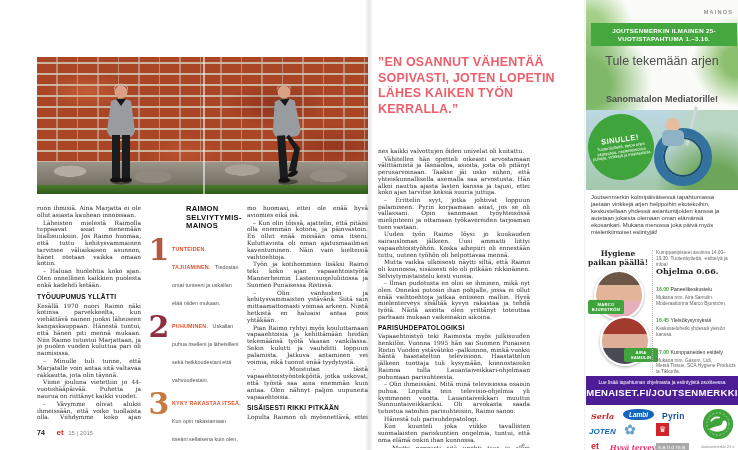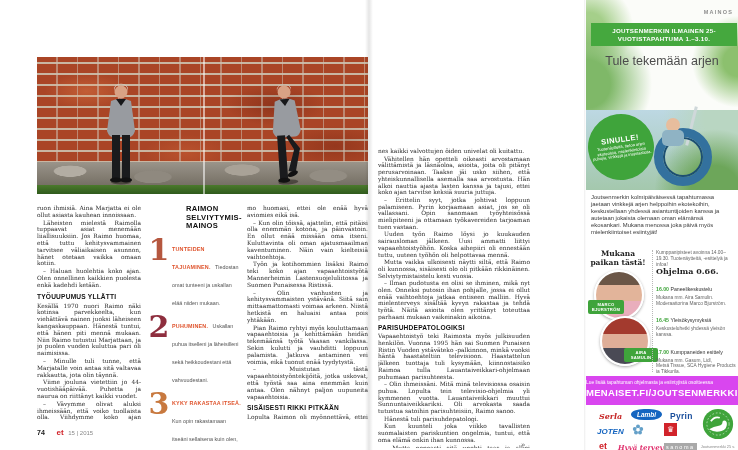--- a/index.html
+++ b/index.html
@@ -108,24 +108,24 @@
   .pl-marco{left:2px;top:300px;width:30px;}
   .pl-aira{left:38px;top:348px;width:28px;}
   .partners-note{position:absolute;left:70px;right:2px;top:250px;
      font:4.8px/5.8px "Liberation Sans",sans-serif;color:#666;}
   .prog-title{position:absolute;left:70px;top:266px;font:bold 8px "DejaVu Serif",serif;color:#222;}
   .prog{position:absolute;left:70px;right:1px;top:277px;height:96px;overflow:hidden;}
   .prog-item{margin-bottom:2.4px;}
   .prog-time{font:bold 5.2px "Liberation Sans",sans-serif;color:#3fa43b;}
   .prog-title2{font:5.2px "Liberation Sans",sans-serif;color:#333;}
   .prog-line{font:4.8px/5.5px "Liberation Sans",sans-serif;color:#666;}
-  .cta{position:absolute;left:0;right:0;top:376px;height:29px;background:#d946ef;color:#fff;}
+  .cta{position:absolute;left:0;right:0;top:376px;height:29px;background:#4c1d95;color:#fff;text-align:center;}
   .cta-l1{font:4.9px "Liberation Sans",sans-serif;margin-top:4px;}
   .cta-l2{font:bold 9.5px "Liberation Sans",sans-serif;letter-spacing:.3px;margin-top:2px;}
-  .logos{position:absolute;left:8px;right:0;top:405px;height:45px;background:#fff;}
+  .logos{position:absolute;left:0;right:0;top:405px;height:45px;background:#fff;}
   .lg{position:absolute;white-space:nowrap;}
   .lg-serla{left:5px;top:6px;font:bold italic 8px "DejaVu Serif",serif;color:#c62828;}
   .lg-lambi{left:37px;top:4px;background:#1565c0;color:#fff;border-radius:50%/60%;
             padding:2px 6px;font:bold italic 6.5px "Liberation Sans",sans-serif;}
   .lg-gasum{left:76px;top:6px;font:bold 8.5px "Liberation Sans",sans-serif;color:#1a4f9c;letter-spacing:.3px;}
   .lg-tena{left:3px;top:22px;font:bold italic 8px "Liberation Sans",sans-serif;color:#1565c0;}
   .lg-flower{left:38px;top:19px;}
   .lg-tikkurila{left:70px;top:18px;width:13px;height:13px;background:#d1232a;color:#fff;
             text-align:center;font:8px/13px "DejaVu Sans",sans-serif;}
   .lg-et{left:5px;top:36px;font:bold 9px "Liberation Sans",sans-serif;color:#d1232a;}
@@ -221,20 +221,21 @@
     </div>
 
   <div class="footer">
     <span class="pg">74</span>
     <span class="brand">et</span>
     <span>15 | 2015</span>
   </div>
 
   <div class="gutter"></div>
 
+  <div class="pullquote">”EN OSANNUT VÄHENTÄÄ SOPIVASTI, JOTEN LOPETIN LÄHES KAIKEN TYÖN KERRALLA.”</div>
   <div id="col3" class="col">
       <p class="noind">nes kaikki valvottujen öiden univelat oli kuitattu.</p>
       <p>Vähitellen hän opetteli oikeasti arvostamaan välittämistä ja läsnäoloa, asioita, joita oli pitänyt perusarvoinaan. Taakse jäi usko siihen, että yhteiskunnallisella asemalla saa arvostusta. Hän alkoi nauttia ajasta lasten kanssa ja tajusi, ettei koko ajan tarvitse keksiä suuria juttuja.</p>
       <p>– Erittelin syyt, jotka johtivat loppuun palamiseen. Pyrin korjaamaan asiat, jos se oli vallassani. Opin sanomaan työyhteisössä mielipiteeni ja ottamaan työkavereiden tarjoaman tuen vastaan.</p>
       <p>Uuden työn Raimo löysi jo kuukauden sairausloman jälkeen. Uusi ammatti liittyi vapaaehtoistyöhön. Koska aihepiiri oli ennestään tuttu, uuteen työhön oli helpottavaa mennä.</p>
       <p>Mutta vaikka ulkoisesti näytti siltä, että Raimo oli kunnossa, sisäisesti olo oli pitkään rikkinäinen. Selviytymistaistelu kesti vuosia.</p>
       <p>– Ilman pudotusta en olisi se ihminen, mikä nyt olen. Onneksi putosin ihan pohjalle, jossa ei ollut enää vaihtoehtoja jatkaa entiseen malliin. Hyvä mielenterveys sisältää kyvyn rakastaa ja tehdä työtä. Näitä asioita olen yrittänyt toteuttaa parhaani mukaan vaikeinakin aikoina.</p>
       <p class="sub">PARISUHDEPATOLOGIKSI</p>
       <p class="noind">Vapaaehtoistyö teki Raimosta myös julkisuuden henkilön. Vuonna 1995 hän sai Suomen Punaisen Ristin Vuoden ystäväteko -palkinnon, minkä vuoksi häntä haastateltiin televisioon. Haastattelun jälkeen tuottaja tuli kysymään, kiinnostaisiko Raimoa tulla Lauantaiveikkari-ohjelmaan puhumaan parisuhteesta.</p>
       <p>– Olin ihmeissäni. Mitä minä televisiossa osaisin puhua. Lopulta tein televisio-ohjelmia yli kymmenen vuotta. Lauantaiveikkari muuttui Sunnuntaiveikkariksi. Oli arvokasta saada tutustua satoihin parisuhteisiin, Raimo sanoo.</p>
@@ -244,36 +245,37 @@
     </div>
   <div class="continuation">»</div>
 
   <div class="ad-edge"></div>
 
   <div class="ad">
     <div class="ad-top-bg"></div>
     <div class="mainos">MAINOS</div>
     <div class="ad-banner">JOUTSENMERKIN ILMAINEN 25-VUOTISTAPAHTUMA 1.–3.10.</div>
     <div class="hl-top">Tule tekemään arjen</div>
+    <div class="hl-sub">Sanomatalon Mediatorille!</div>
 
     <div class="ad-photo">
       <div class="swing-rope"></div>
       <div class="swing-wheel"></div>
       <div class="kid-head"></div>
       <div class="kid-shirt"></div>
     </div>
 
     <div class="badge">
       <div class="b-title">SINULLE!</div>
       <div class="b-text">Tuotenäytteitä, tietoa arjen ekoteoista, mielenkiintoisia puhujia, vinkkejä ja inspiraatiota.</div>
     </div>
 
     <div class="ad-intro">Joutsenmerkin kolmipäiväisessä tapahtumassa jaetaan vinkkejä arjen helppoihin ekotekoihin, keskustellaan yhdessä asiantuntijoiden kanssa ja autetaan jokaista olemaan oman elämänsä ekosankari. Mukana menossa joka päivä myös mielenkiintoiset esiintyjät!</div>
 
-    <div class="onsite-title">Mukana paikan tästä!</div>
+    <div class="onsite-title">Hygiene paikan päällä!</div>
     <div class="pcircle pc-marco"></div>
     <div class="plabel pl-marco">MARCO BJURSTRÖM</div>
     <div class="pcircle pc-aira"></div>
     <div class="plabel pl-aira">AIRA SAMULIN</div>
 
     <div class="prog-divider"></div>
     <div class="partners-note">Kumppanipisteet avoinna 14.00–19.30. Tuotenäytteitä, -esittelyä ja infoa!</div>
     <div class="prog-title">Ohjelma 0.66.</div>
     <div class="prog">
         <div class="prog-item"><span class="prog-time">16.00 </span><span class="prog-title2">Paneelikeskustelu</span><div class="prog-line">Mukana mm. Aira Samulin.</div><div class="prog-line">Moderaattorina Marco Bjurström.</div></div>

